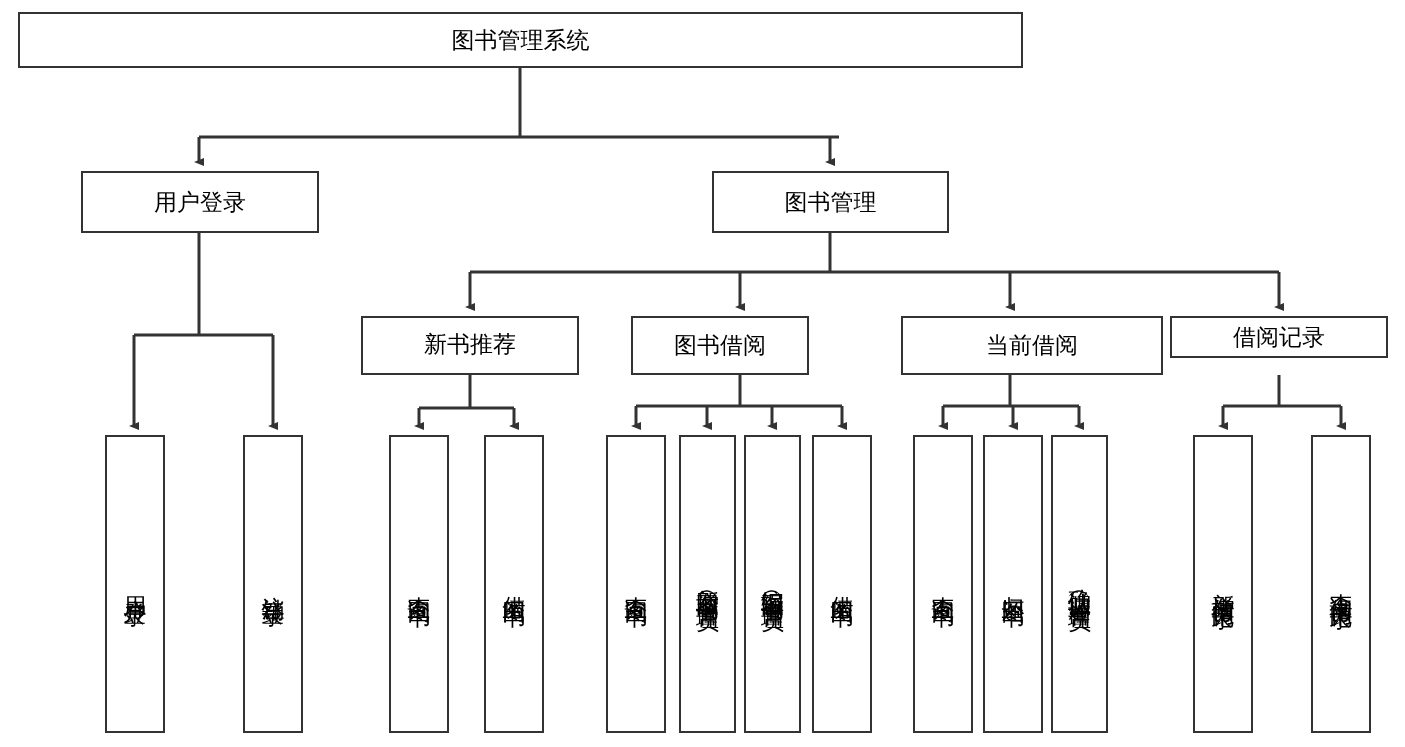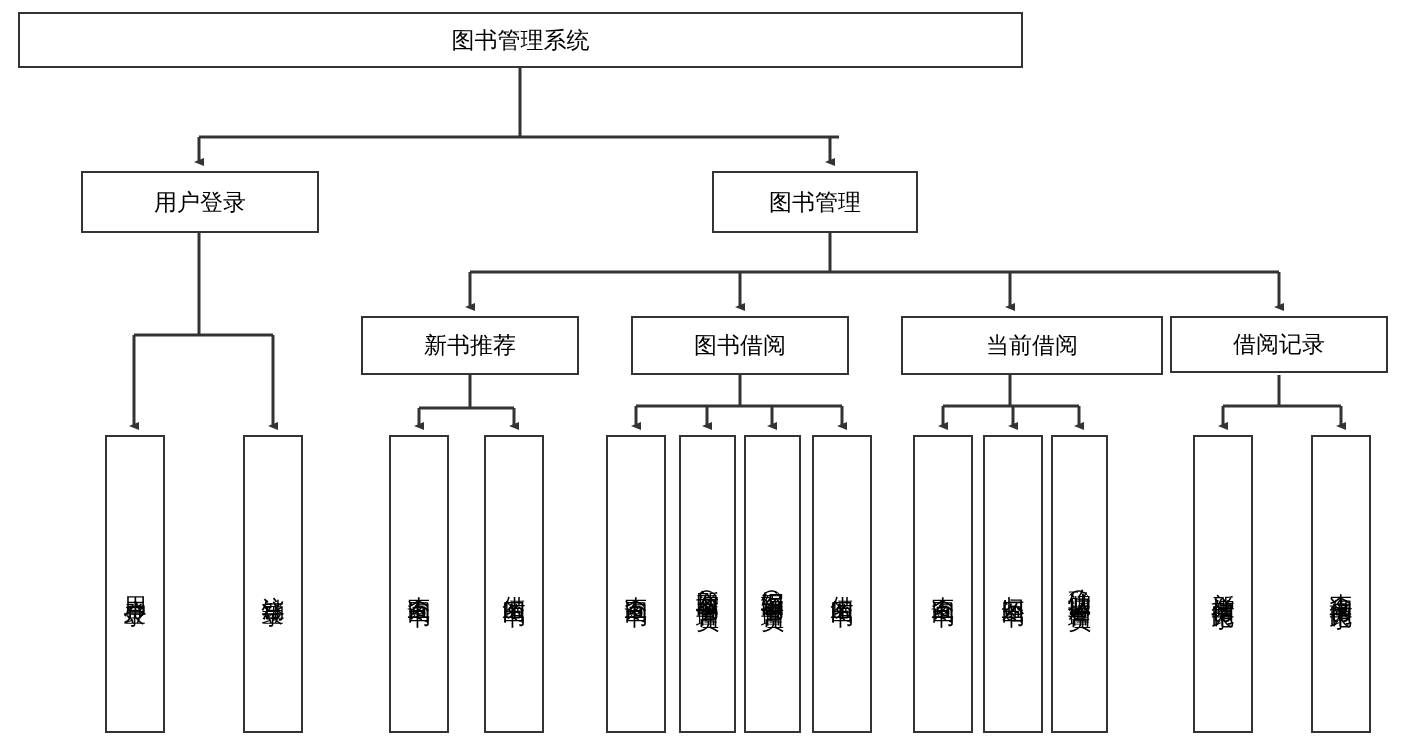--- a/index.html
+++ b/index.html
@@ -125,34 +125,34 @@
     </g>
   </svg>
 
   <div class="node root horiz" style="left: 18px; top: 12px; width: 1005px; height: 56px;">
     <span class="label">图书管理系统</span>
   </div>
 
   <div class="node horiz" style="left: 81px; top: 171px; width: 238px; height: 62px;">
     <span class="label">用户登录</span>
   </div>
-  <div class="node horiz" style="left: 712px; top: 171px; width: 206px; height: 62px;">
+  <div class="node horiz" style="left: 712px; top: 171px; width: 237px; height: 62px;">
     <span class="label">图书管理</span>
   </div>
 
-  <div class="node horiz" style="left: 361px; top: 316px; width: 218px; height: 59px;">
+  <div class="node horiz" style="left: 361px; top: 316px; width: 218px; height: 59px; font-family: Liberation Serif, serif;">
     <span class="label">新书推荐</span>
   </div>
-  <div class="node horiz" style="left: 631px; top: 316px; width: 218px; height: 59px;">
+  <div class="node horiz" style="left: 631px; top: 316px; width: 178px; height: 59px;">
     <span class="label">图书借阅</span>
   </div>
   <div class="node horiz" style="left: 901px; top: 316px; width: 262px; height: 59px;">
     <span class="label">当前借阅</span>
   </div>
-  <div class="node horiz" style="left: 1170px; top: 316px; width: 218px; height: 57px;">
+  <div class="node horiz" style="left: 1170px; top: 316px; width: 218px; height: 42px;">
     <span class="label">借阅记录</span>
   </div>
 
   <div class="node vert" style="left: 105px; top: 435px; width: 60px; height: 298px;">
     <span class="label">用户登录</span>
   </div>
   <div class="node vert" style="left: 243px; top: 435px; width: 60px; height: 298px;">
     <span class="label">注销登录</span>
   </div>
   <div class="node vert" style="left: 389px; top: 435px; width: 60px; height: 298px;">

